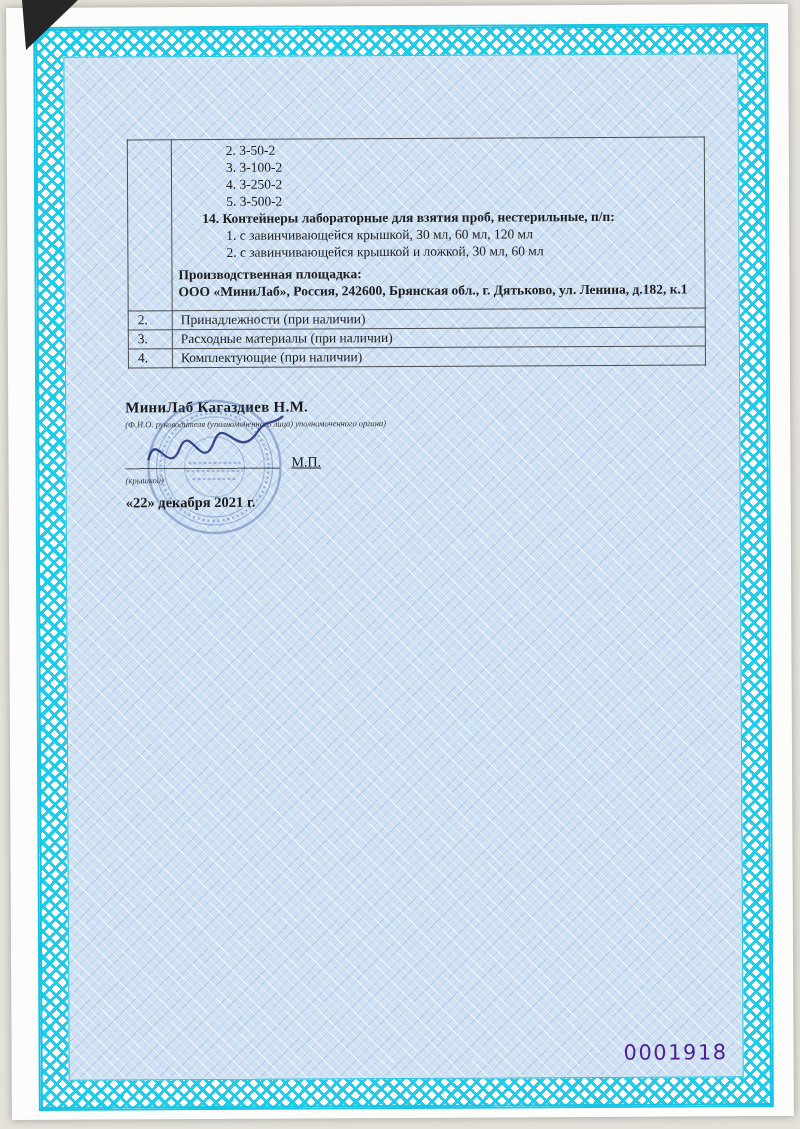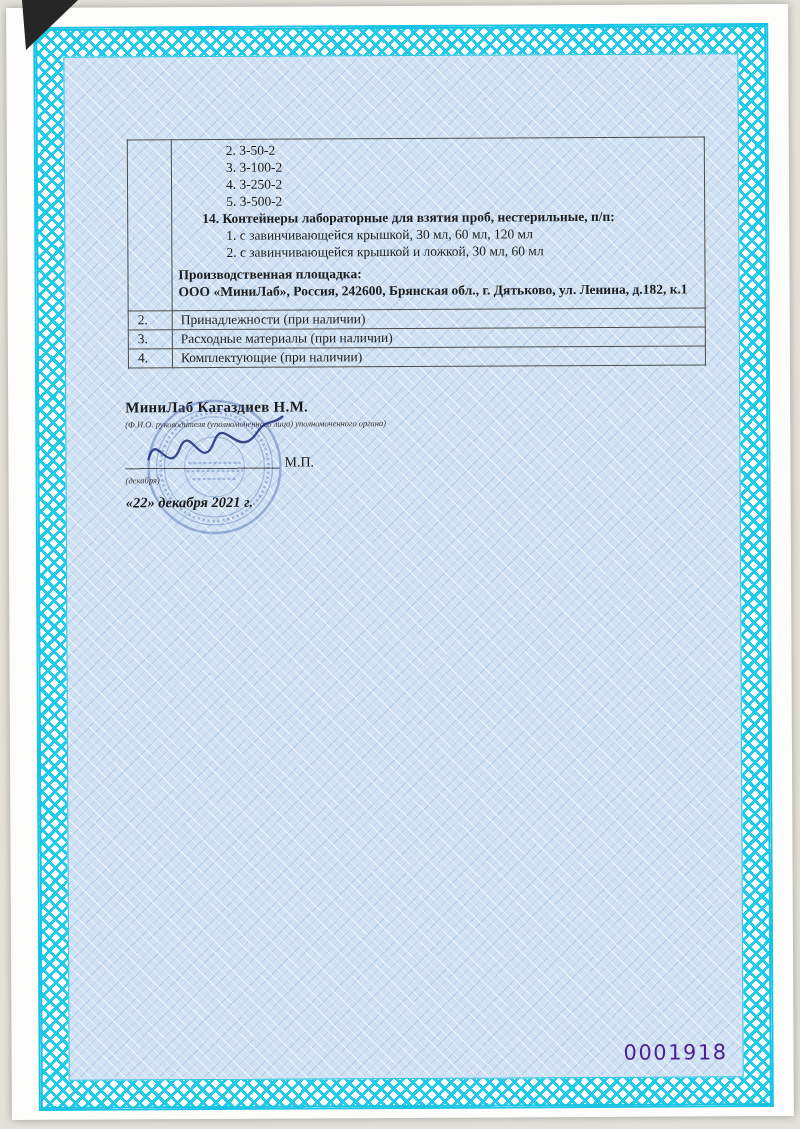--- a/index.html
+++ b/index.html
@@ -61,28 +61,28 @@
     font-size:15px; font-weight:bold; color:#1a1a1a; letter-spacing:.3px;
   }
   .director-caption {
     position:absolute; left:117px; top:412px;
     font-size:8.5px; font-style:italic; color:#333;
   }
   .sign-row {
     position:absolute; left:117px; top:448px;
     font-size:14px; color:#1a1a1a;
   }
-  .sign-row .mp { margin-left:5px; }
+  .sign-row .mp { margin-left:12px;text-decoration:underline; }
   .sign-caption {
     position:absolute; left:117px; top:468px;
     font-size:8.5px; font-style:italic; color:#333;
   }
   .date-line {
     position:absolute; left:117px; top:487px;
-    font-size:14.5px; font-weight:bold; color:#1a1a1a;font-style:italic;
+    font-size:14.5px; font-weight:bold; color:#1a1a1a;
   }
 
   .stamp { position:absolute; left:118px; top:386px; width:172px; height:152px; pointer-events:none; }
 
   .serial {
     position:absolute; left:612px; top:1036px;
     font-family:"DejaVu Sans", sans-serif;
     font-size:21px; letter-spacing:1.5px; color:#4c1d95;
   }
 
@@ -150,21 +150,21 @@
         <circle cx="88" cy="74" r="50" fill="none" stroke="rgba(64,96,170,0.35)" stroke-width="1.2"></circle>
         <circle cx="88" cy="74" r="54" fill="none" stroke="rgba(64,96,170,0.40)" stroke-width="2.5" stroke-dasharray="2 3"></circle>
         <circle cx="88" cy="74" r="30" fill="none" stroke="rgba(64,96,170,0.30)" stroke-width="1.2"></circle>
         <path d="M62,70 h52 M60,78 h56 M66,86 h44" stroke="rgba(64,96,170,0.35)" stroke-width="2.2" stroke-dasharray="3 2" fill="none"></path>
         <path d="M22,66 c8,-30 20,20 32,-12 c10,-24 22,28 34,-6 c10,-26 24,22 44,-10 c8,-12 16,-6 24,-14" fill="none" stroke="rgba(28,45,125,0.85)" stroke-width="2.3" stroke-linecap="round"></path>
       </svg>
 
       <div class="sign-row">
         <span>______________________</span><span class="mp">М.П.</span>
       </div>
-      <div class="sign-caption">(декабря)</div>
+      <div class="sign-caption">(крышкой)</div>
 
       <div class="date-line">«22» декабря 2021 г.</div>
 
       <div class="serial">0001918</div>
 
     </div>
   </div>
 </div>
 
 </body></html>

